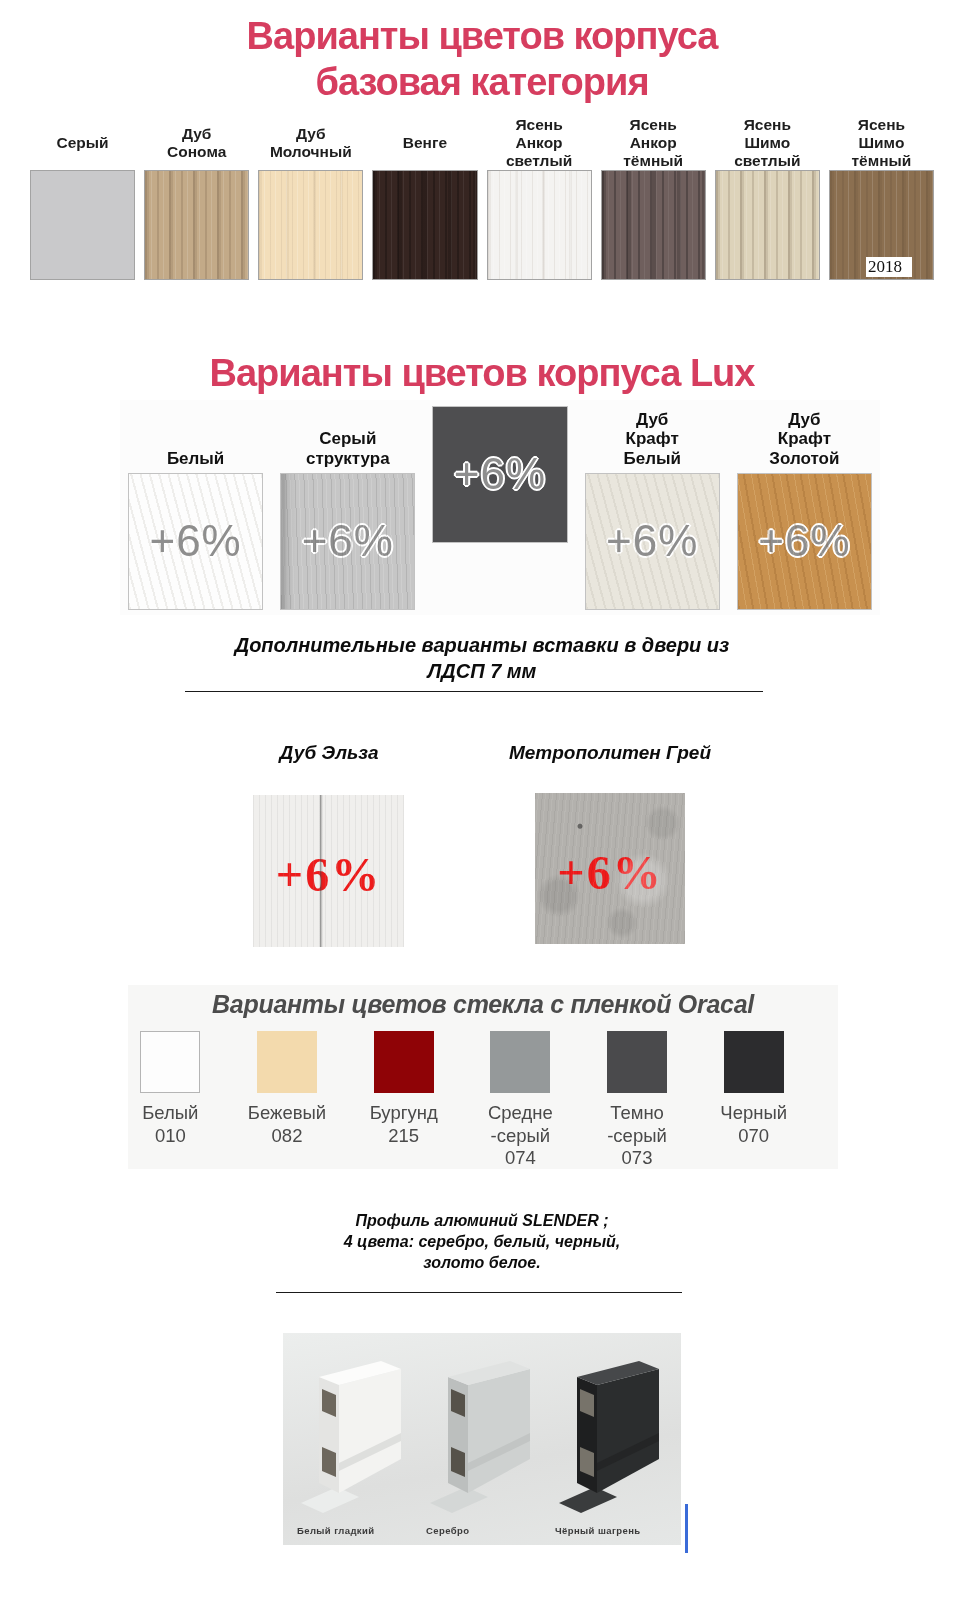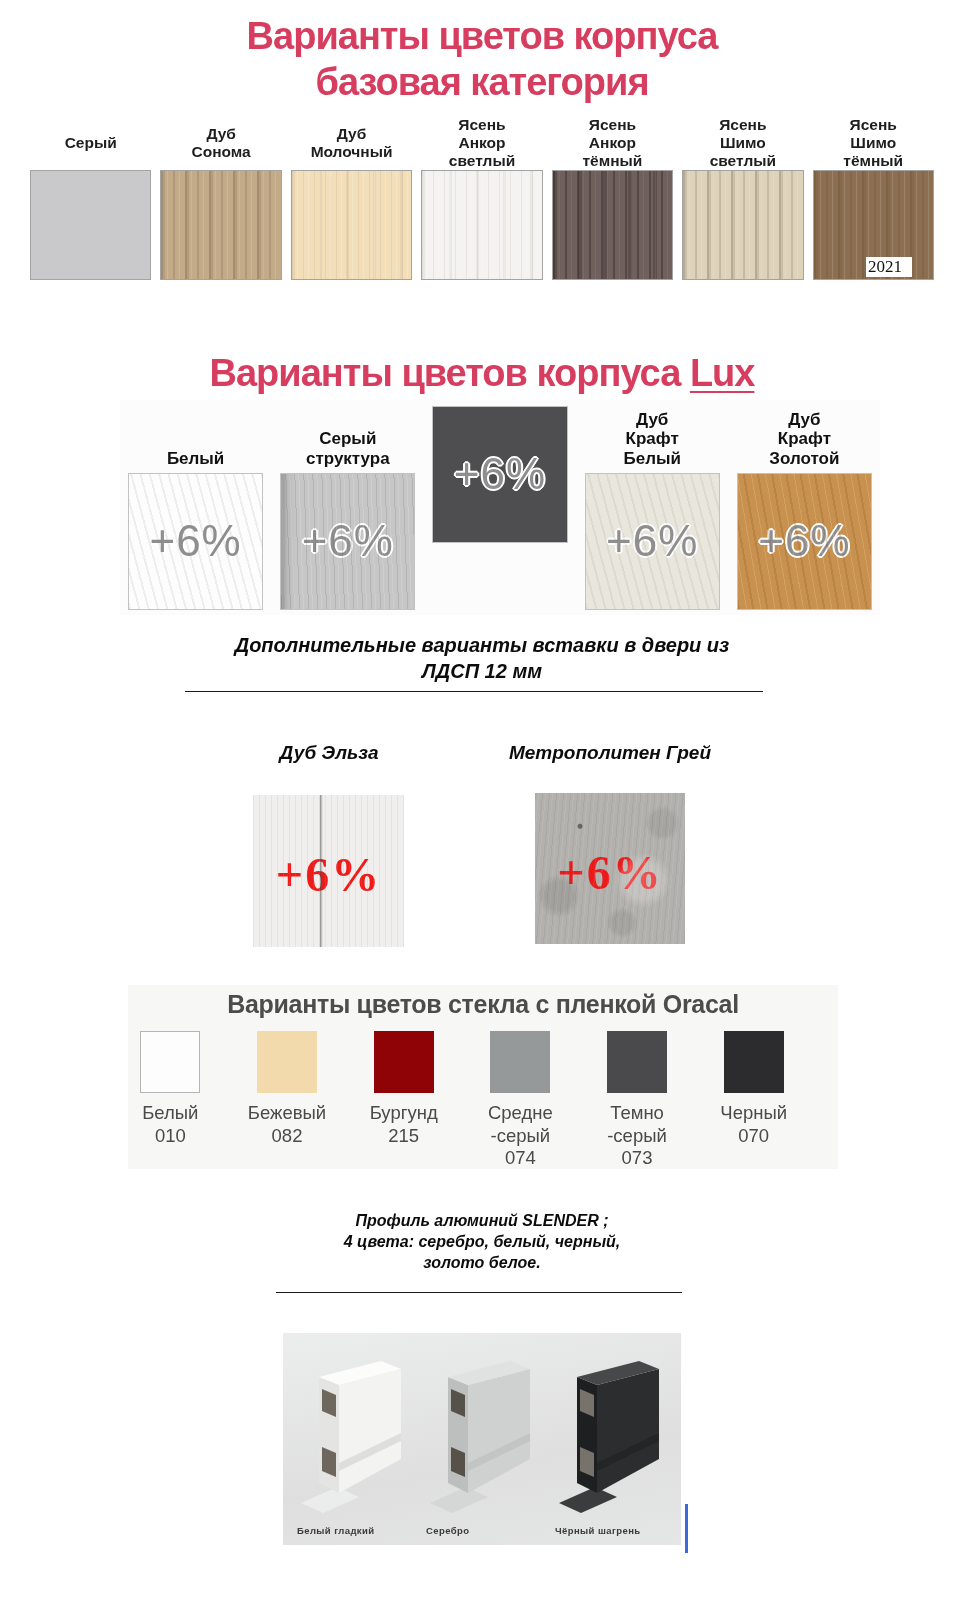--- a/index.html
+++ b/index.html
@@ -3,21 +3,21 @@
 <meta charset="utf-8">
 <style>
   html,body{margin:0;padding:0;background:#ffffff;}
   .page{position:relative;width:964px;height:1600px;margin:0 auto;background:#fff;
         font-family:"Liberation Sans",sans-serif;overflow:hidden;}
 
   
   .big-title{position:absolute;left:0;right:0;text-align:center;
              font-size:38px;line-height:1.2;font-weight:700;letter-spacing:-1px;
              white-space:pre-line;}
-  .lux-underline{text-decoration:underline;text-underline-offset:5px;text-decoration-thickness:2px;}
+  .lux-underline{text-underline-offset:5px;text-decoration-thickness:2px;}
 
   
   .base-row{position:absolute;top:116px;left:30px;width:904px;display:flex;gap:9px;}
   .base-col{flex:1;display:flex;flex-direction:column;}
   .base-lbl{height:54px;display:flex;align-items:center;justify-content:center;
             text-align:center;font-size:15.5px;font-weight:700;line-height:1.16;
             color:#1e1e1e;white-space:pre-line;}
   .base-sw{height:108px;border:1px solid #a3a3a3;position:relative;overflow:hidden;}
 
   
@@ -70,21 +70,21 @@
 
   .insert-lbl{position:absolute;text-align:center;font-style:italic;font-weight:700;
               font-size:19px;color:#0c0c0c;}
   .insert-sw{position:absolute;overflow:hidden;}
   .plus-red{position:absolute;left:50%;top:52%;transform:translate(-50%,-50%);
             font-family:"Liberation Serif",serif;font-weight:700;font-size:48px;letter-spacing:2px;}
 
   
   .oracal-panel{position:absolute;top:985px;left:128px;width:710px;height:184px;background:#f7f7f6;}
   .oracal-title{position:absolute;top:990px;left:128px;width:710px;text-align:center;
-                font-size:25px;font-weight:700;color:#4c4c4c;letter-spacing:-0.3px;}
+                font-size:25px;font-weight:700;color:#4c4c4c;letter-spacing:-0.3px;font-style:italic;}
   .oracal-row{position:absolute;top:1031px;left:112px;width:700px;display:flex;}
   .oracal-col{flex:1;display:flex;flex-direction:column;align-items:center;}
   .oracal-sw{width:60px;height:62px;}
   .oracal-sw.bordered{border:1px solid #b5b5b5;width:58px;height:60px;}
   .oracal-lbl{margin-top:9px;text-align:center;font-size:18.5px;font-weight:500;
               color:#4a4a4a;line-height:1.22;white-space:pre-line;}
 
   
   .photo{position:absolute;top:1333px;left:283px;width:398px;height:212px;
          background:linear-gradient(170deg,#eceeed,#dedfde 60%,#e5e7e6);overflow:hidden;}
@@ -114,20 +114,24 @@
       <div class="base-lbl">Дуб
 Сонома</div>
       <div class="base-sw tx tx-wood-m" style="background-color: rgb(195, 170, 136);"></div>
     </div>
     <div class="base-col">
       <div class="base-lbl">Дуб
 Молочный</div>
       <div class="base-sw tx tx-wood-l" style="background-color: rgb(243, 222, 186);"></div>
     </div>
     <div class="base-col">
+      <div class="base-lbl">Венге</div>
+      <div class="base-sw tx tx-wood-d" style="background-color: rgb(54, 37, 33);"></div>
+    </div>
+    <div class="base-col">
       <div class="base-lbl">Ясень
 Анкор
 светлый</div>
       <div class="base-sw tx tx-wood-l" style="background-color: rgb(244, 243, 241);"></div>
     </div>
     <div class="base-col">
       <div class="base-lbl">Ясень
 Анкор
 тёмный</div>
       <div class="base-sw tx tx-wood-d" style="background-color: rgb(111, 95, 93);"></div>
@@ -138,21 +142,21 @@
 светлый</div>
       <div class="base-sw tx tx-wood-m" style="background-color: rgb(221, 211, 186);"></div>
     </div>
     <div class="base-col">
       <div class="base-lbl">Ясень
 Шимо
 тёмный</div>
       <div class="base-sw tx tx-wood-m" style="background-color: rgb(139, 111, 80);"></div>
     </div>
   </div>
-  <div class="watermark">2021</div>
+  <div class="watermark">2018</div>
 
   <div class="big-title" style="top:305px;color:#d63d5f;">
     <div><span>Варианты цветов корпуса </span><span class="lux-underline">Lux</span></div>
     <div>+ 6% к базовой категории</div>
   </div>
 
   <div class="lux-panel"></div>
   <div class="lux-row">
     <div class="lux-col">
       <div class="lux-lbl">Белый</div>
@@ -184,21 +188,21 @@
       <div class="lux-lbl">Дуб
 Крафт
 Золотой</div>
       <div class="lux-sw tx tx-kraftg" style="background-color: rgb(200, 145, 79);">
         <span class="plus-gray">+6%</span>
       </div>
     </div>
   </div>
 
   <div class="ital-head" style="top:632px;font-size:20px;line-height:1.3;">Дополнительные варианты вставки в двери из
-ЛДСП 12 мм</div>
+ЛДСП 7 мм</div>
   <div class="hrule" style="top:691px;left:185px;width:578px;"></div>
 
   <div class="insert-lbl" style="top:742px;left:253px;width:152px;text-align:center;">Дуб Эльза</div>
   <div class="insert-lbl" style="top:742px;left:500px;width:220px;">Метрополитен Грей</div>
 
   <div class="insert-sw tx tx-elza" style="top: 795px; left: 253px; width: 151px; height: 152px; background-color: rgb(240, 239, 237);">
     <span class="plus-red" style="color:#ee1b1b;">+6%</span>
   </div>
   <div class="insert-sw tx tx-concrete" style="top: 793px; left: 535px; width: 150px; height: 151px; background-color: rgb(179, 177, 173);">
     <span class="plus-red" style="color:#ee1b1b;">+6%</span>

